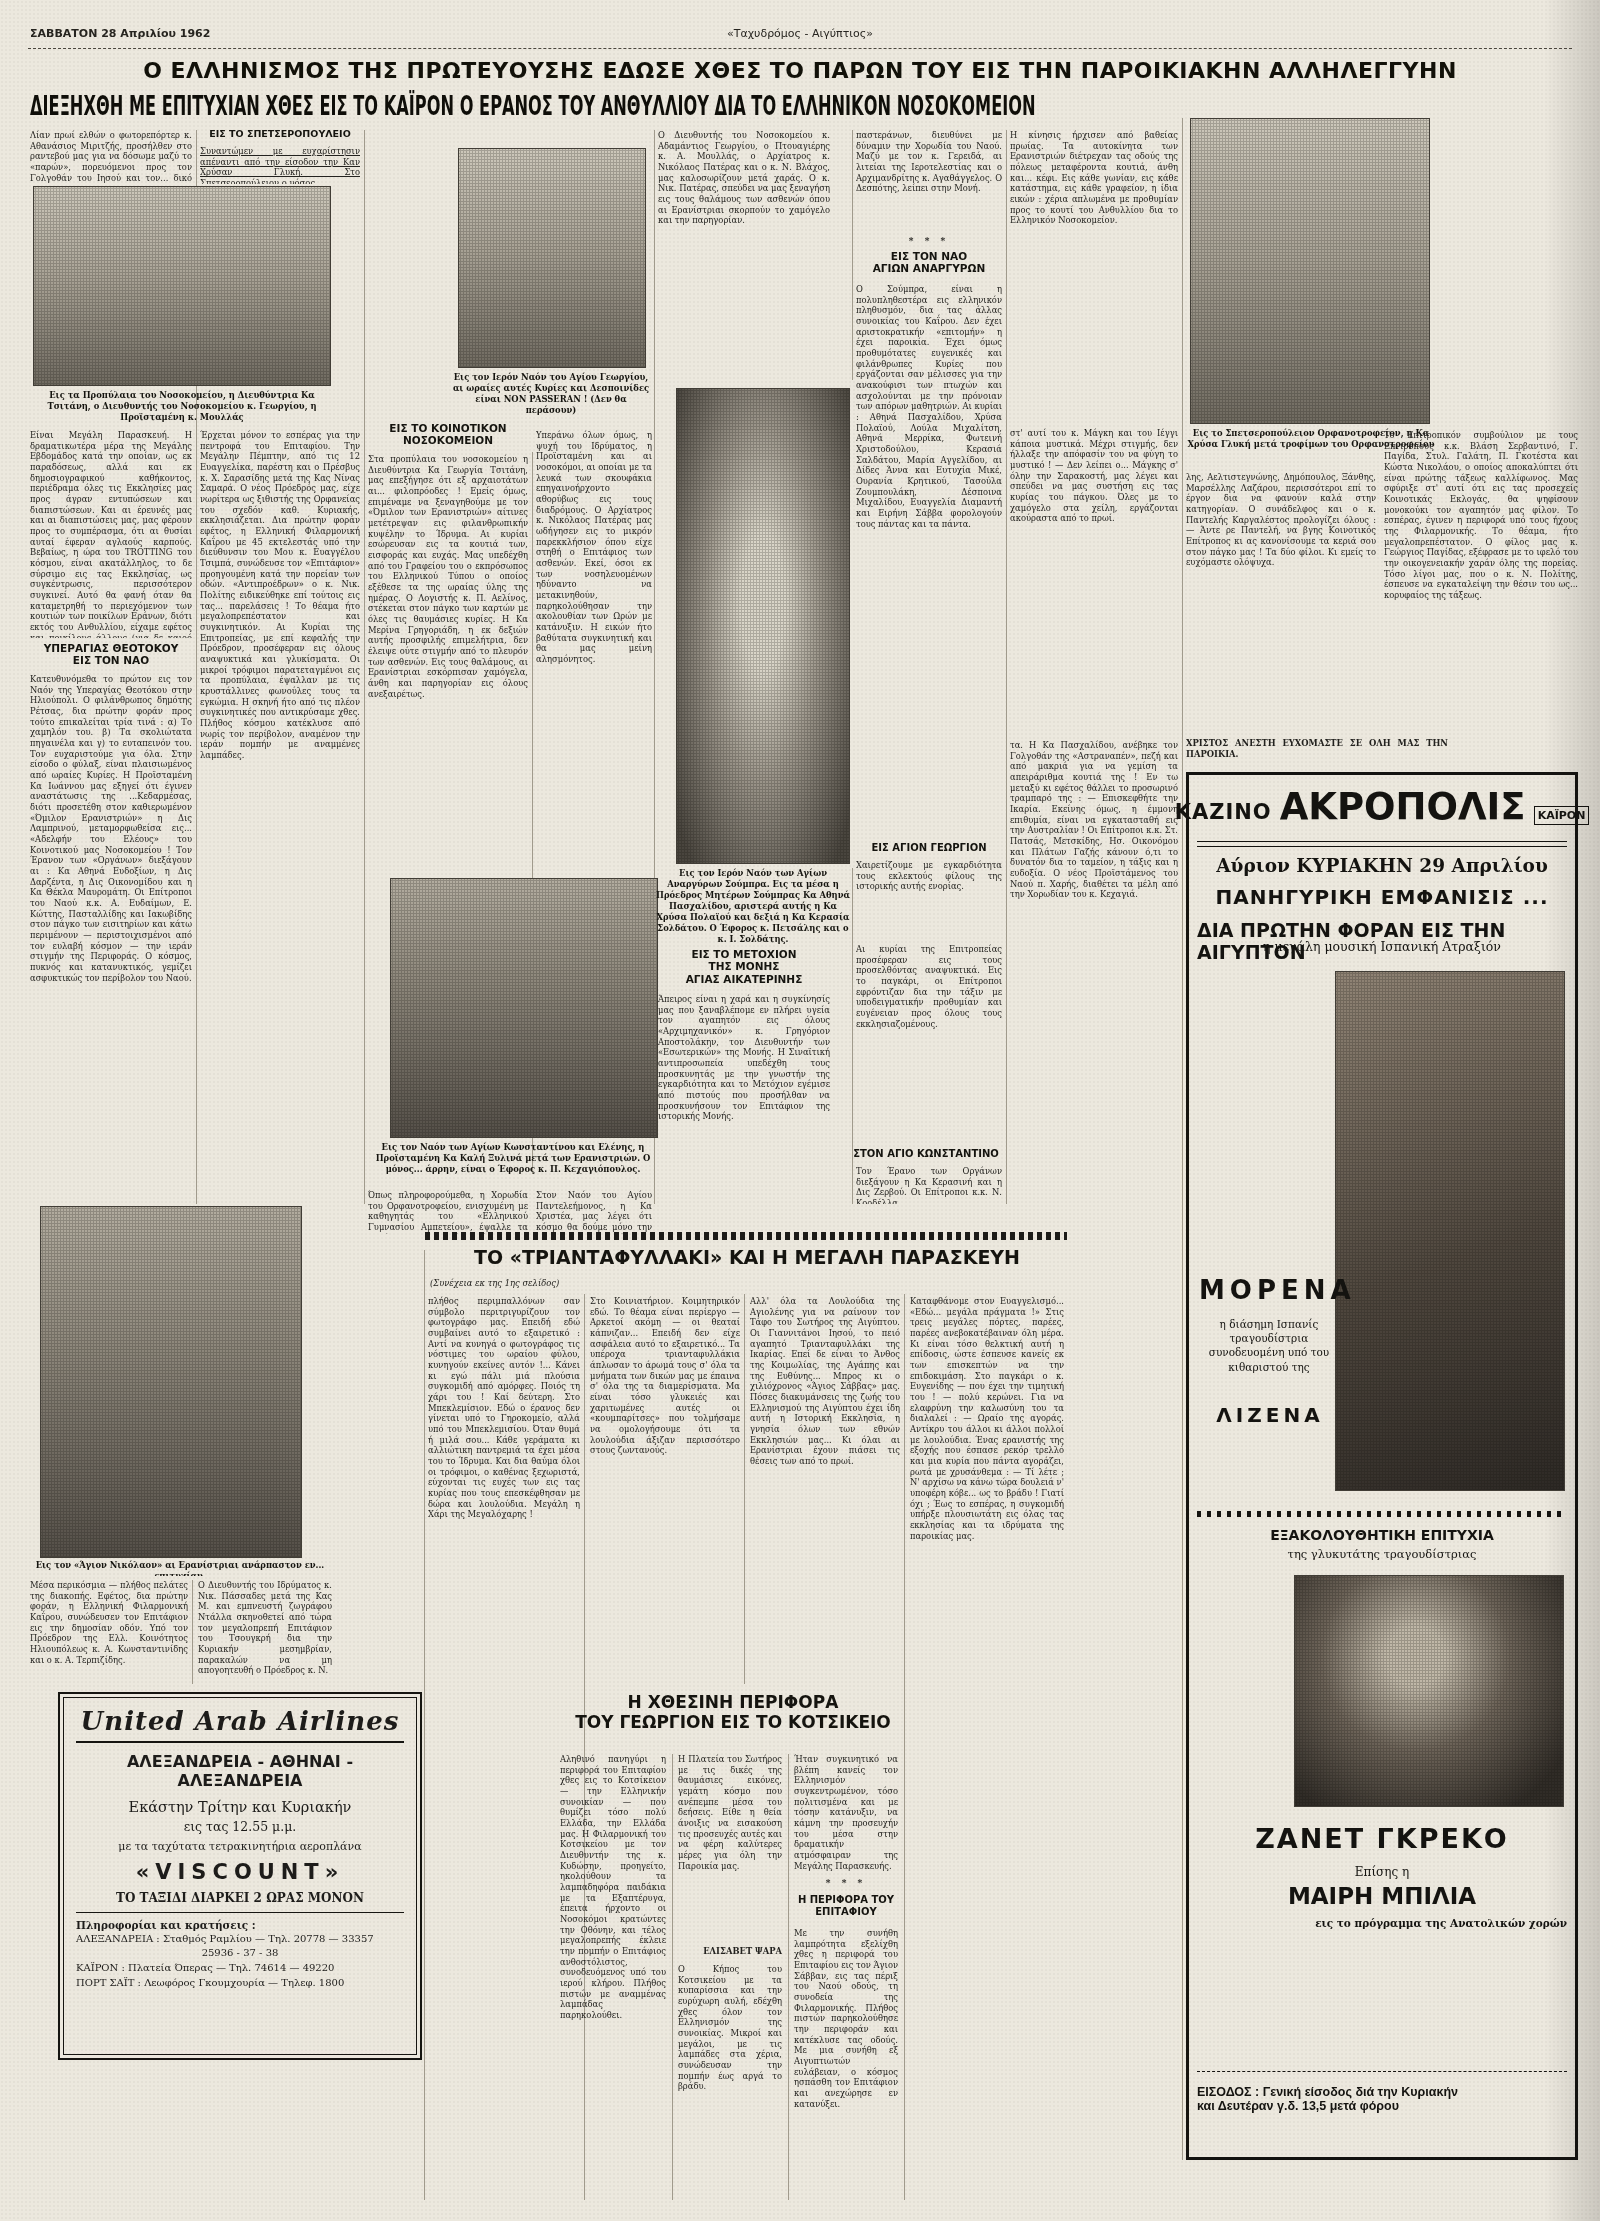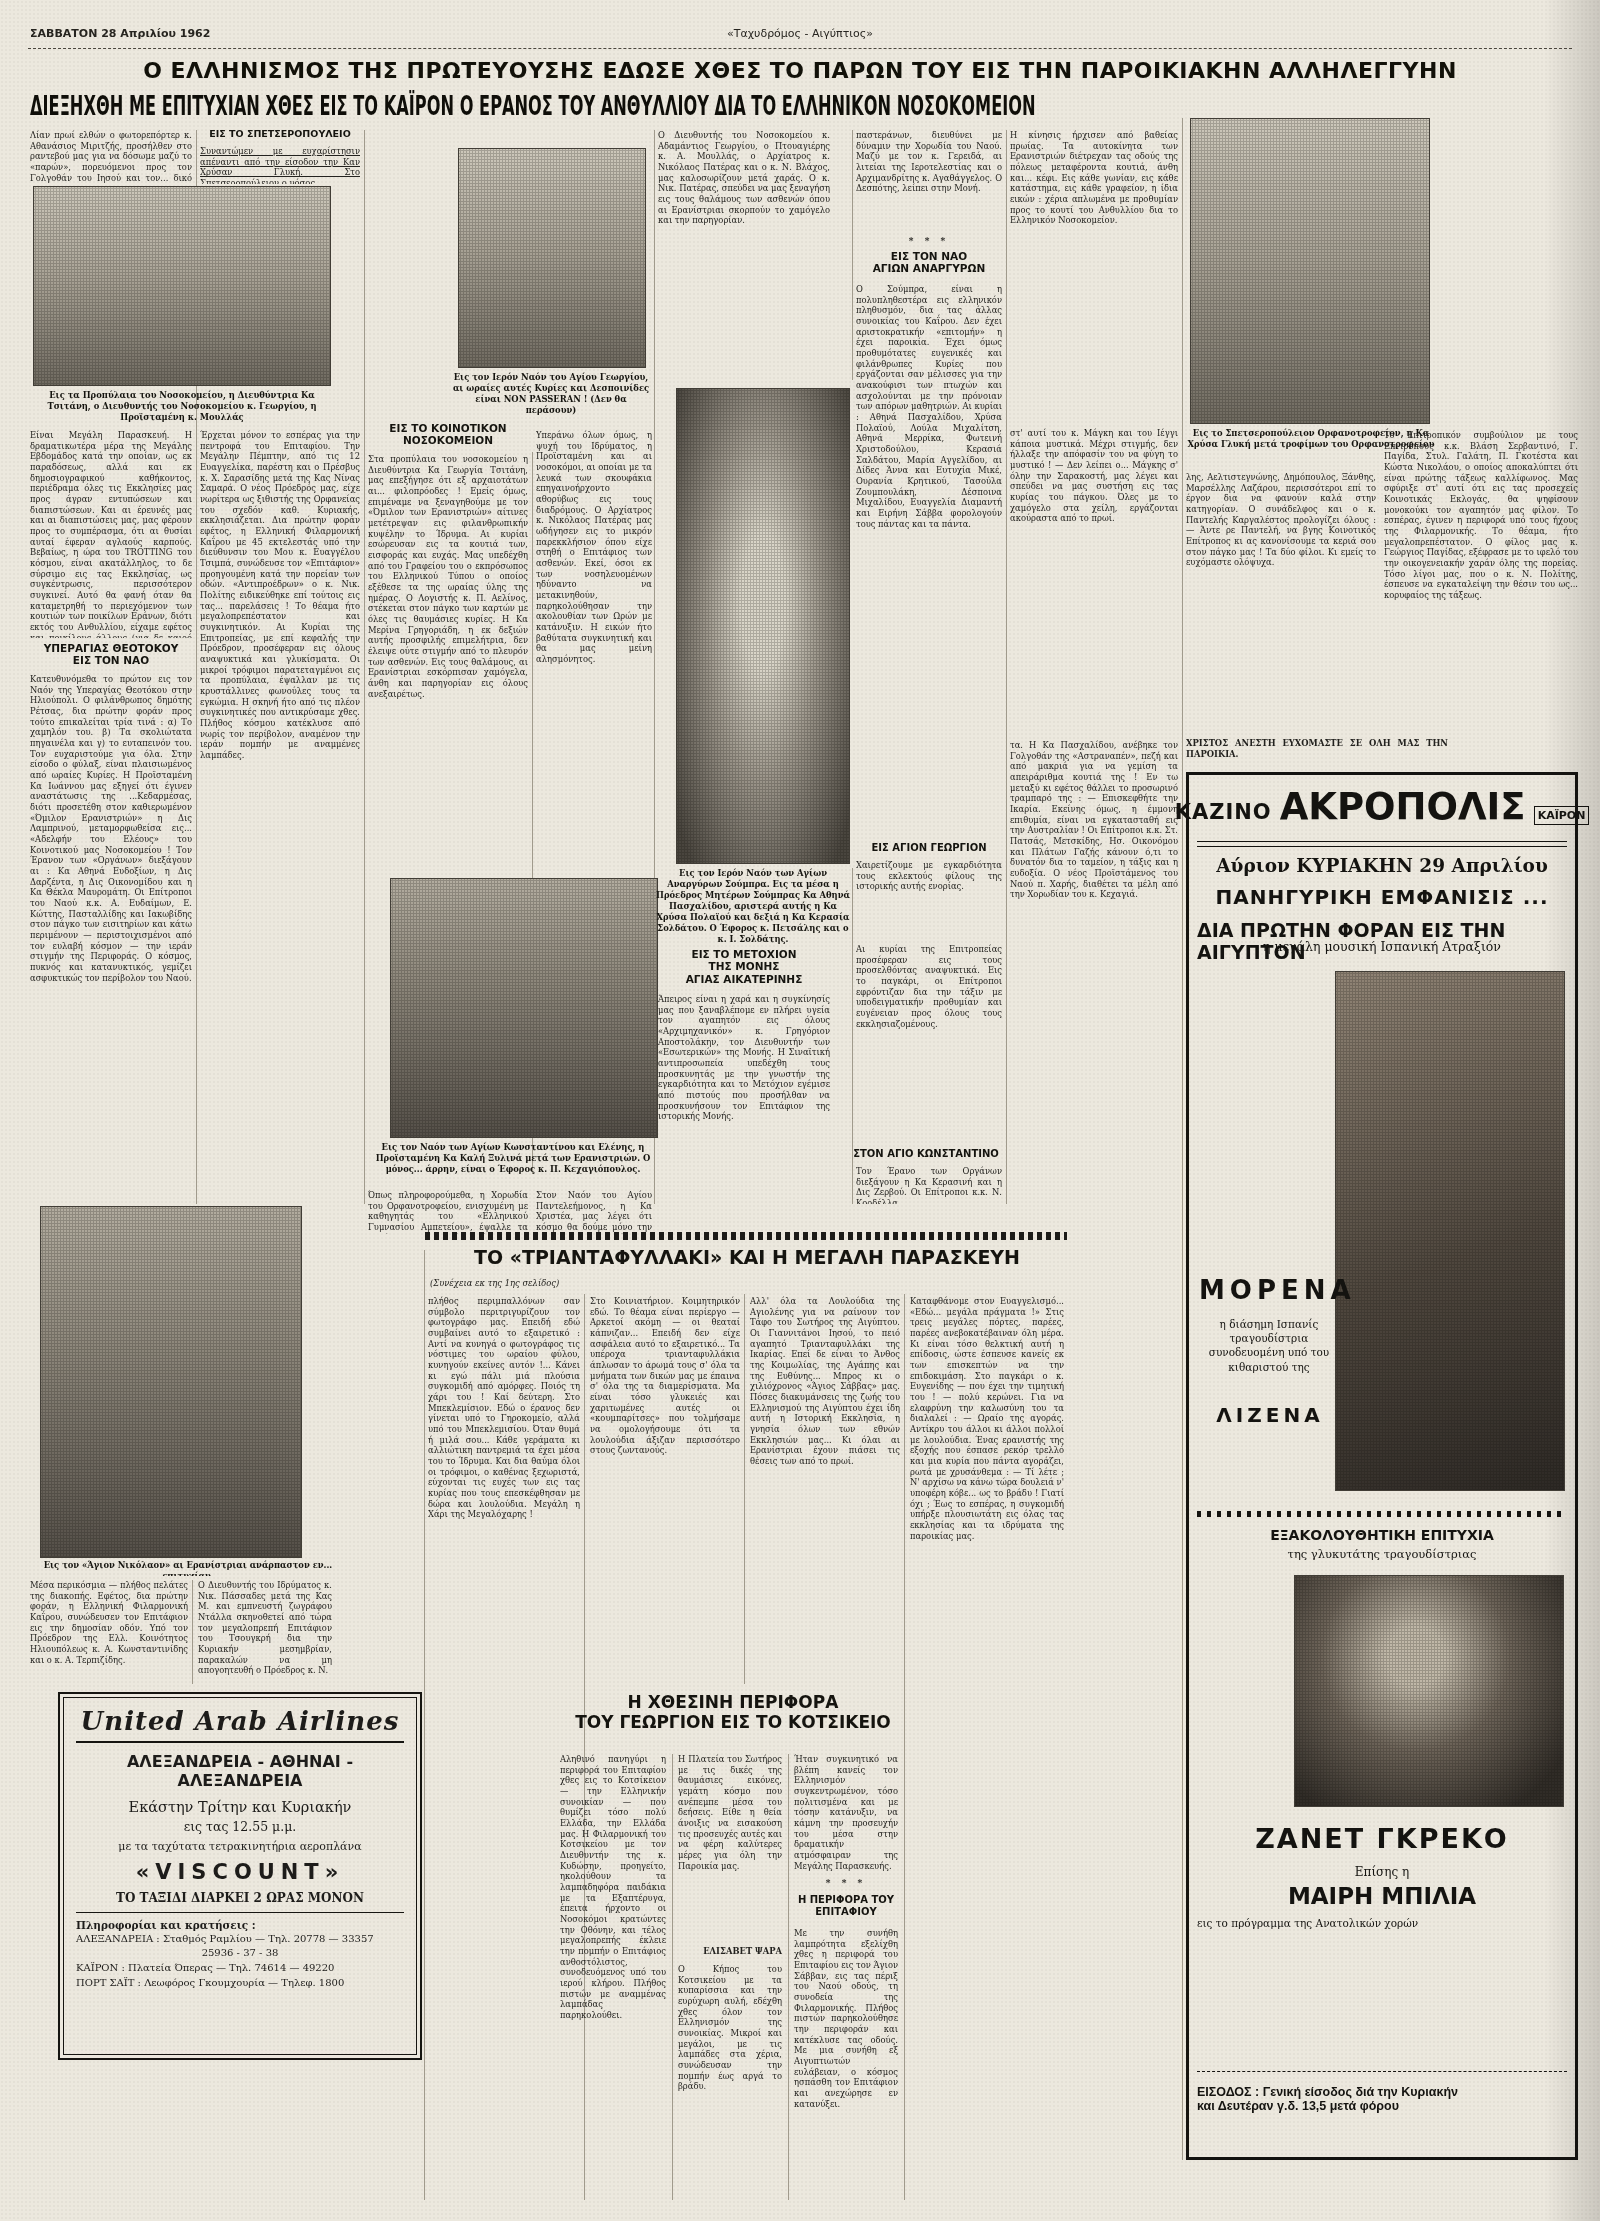--- a/index.html
+++ b/index.html
@@ -109,21 +109,21 @@
   <div class="t" style="left:1010px;top:428px;width:168px;height:306px;">στ' αυτί του κ. Μάγκη και του Ιέγγι κάποια μυστικά. Μέχρι στιγμής, δεν ήλλαξε την απόφασίν του να φύγη το μυστικό !   — Δεν λείπει ο... Μάγκης σ' όλην την Σαρακοστή, μας λέγει και σπεύδει να μας συστήση εις τας κυρίας του πάγκου. Όλες με το χαμόγελο στα χείλη, εργάζονται ακούραστα από το πρωί.</div>
   <div class="t" style="left:1010px;top:740px;width:168px;height:464px;">τα. Η Κα Πασχαλίδου, ανέβηκε τον Γολγοθάν της «Αστραναπέν», πεζή και από μακριά για να γεμίση τα απειράριθμα κουτιά της ! Εν τω μεταξύ κι εφέτος θάλλει το προσωρινό τραμπαρό της : — Επισκεφθήτε την Ικαρία. Εκείνης όμως, η έμμονη επιθυμία, είναι να εγκατασταθή εις την Αυστραλίαν ! Οι Επίτροποι κ.κ. Στ. Πατσάς, Μετσκίδης, Ησ. Οικονόμου και Πλάτων Γαζής κάνουν ό,τι το δυνατόν δια το ταμείον, η τάξις και η ευδοξία. Ο νέος Προϊστάμενος του Ναού π. Χαρής, διαθέτει τα μέλη από την Χορωδίαν του κ. Κεχαγιά.</div>
 
   <div class="ph ph-a" style="left:1190px;top:118px;width:240px;height:306px;"></div>
   <div class="cap" style="left:1186px;top:428px;width:250px;height:40px;">Εις το Σπετσεροπούλειον Ορφανοτροφείον, η Κα Χρύσα Γλυκή μετά τροφίμων του Ορφανοτροφείου</div>
   <div class="t" style="left:1186px;top:472px;width:190px;height:262px;">λης, Αελτιστεγνώνης, Δημόπουλος, Ξάνθης, Μαρσέλλης Λαζάρου, περισσότεροι επί το έργον δια να φανούν καλά στην κατηγορίαν. Ο συνάδελφος και ο κ. Παντελής Καργαλέστος προλογίζει όλους : — Άντε ρε Παντελή, να βγης Κοινοτικός Επίτροπος κι ας κανονίσουμε τα κεριά σου στον πάγκο μας ! Τα δύο φίλοι. Κι εμείς το ευχόμαστε ολόψυχα.</div>
   <div class="t" style="left:1384px;top:430px;width:194px;height:300px;">Το Επιτροπικόν συμβούλιον με τους Επιτρόπους κ.κ. Βλάση Σερβαντινό, Γ. Παγίδα, Στυλ. Γαλάτη, Π. Γκοτέστα και Κώστα Νικολάου, ο οποίος αποκαλύπτει ότι είναι πρώτης τάξεως καλλίφωνος. Μας σφύριξε στ' αυτί ότι εις τας προσεχείς Κοινοτικάς Εκλογάς, θα ψηφίσουν μονοκούκι τον αγαπητόν μας φίλον. Το εσπέρας, έγινεν η περιφορά υπό τους ήχους της Φιλαρμονικής. Το θέαμα, ήτο μεγαλοπρεπέστατον. Ο φίλος μας κ. Γεώργιος Παγίδας, εξέφρασε με το ιφελό του την οικογενειακήν χαράν όλης της πορείας. Τόσο λίγοι μας, που ο κ. Ν. Πολίτης, έσπευσε να εγκαταλείψη την θέσιν του ως... κορυφαίος της τάξεως.</div>
   <div class="t" style="left:1186px;top:738px;width:262px;height:30px;font-weight:700;">ΧΡΙΣΤΟΣ ΑΝΕΣΤΗ ΕΥΧΟΜΑΣΤΕ ΣΕ ΟΛΗ ΜΑΣ ΤΗΝ ΠΑΡΟΙΚΙΑ.</div>
 
   <div class="ph ph-b" style="left:40px;top:1206px;width:262px;height:352px;"></div>
-  <div class="cap" style="left:38px;top:1560px;width:300px;height:16px;">Εις τον «Άγιον Νικόλαον» αι Ερανίστριαι ανάρπαστον εν... επιτυχίαν.</div>
+  <div class="cap" style="left:30px;top:1560px;width:300px;height:16px;">Εις τον «Άγιον Νικόλαον» αι Ερανίστριαι ανάρπαστον εν... επιτυχίαν.</div>
   <div class="vr" style="left:192px;top:1580px;height:104px;"></div>
   <div class="t" style="left:30px;top:1580px;width:158px;height:106px;">Μέσα περικόσμια — πλήθος πελάτες της διακοπής. Εφέτος, δια πρώτην φοράν, η Ελληνική Φιλαρμονική Καΐρου, συνώδευσεν τον Επιτάφιον εις την δημοσίαν οδόν. Υπό τον Πρόεδρον της Ελλ. Κοινότητος Ηλιουπόλεως κ. Α. Κωνσταντινίδης και ο κ. Α. Τερπιζίδης.</div>
   <div class="t" style="left:198px;top:1580px;width:134px;height:106px;">Ο Διευθυντής του Ιδρύματος κ. Νικ. Πάσσαδες μετά της Κας Μ. και εμπνευστή ζωγράφου Ντάλλα σκηνοθετεί από τώρα τον μεγαλοπρεπή Επιτάφιον του Τσουγκρή δια την Κυριακήν μεσημβρίαν, παρακαλών να μη απογοητευθή ο Πρόεδρος κ. Ν.</div>
 
   <div class="box-uaa">
     <div style="font-style:italic;font-weight:700;font-size:26px;letter-spacing:1px;">United Arab Airlines</div>
     <div style="border-top:2px solid #161511;margin:5px 0 9px;"></div>
     <div style="font-family:'DejaVu Sans',sans-serif;font-weight:800;font-size:16px;">ΑΛΕΞΑΝΔΡΕΙΑ - ΑΘΗΝΑΙ - ΑΛΕΞΑΝΔΡΕΙΑ</div>
     <div style="font-size:14.5px;margin-top:9px;">Εκάστην Τρίτην και Κυριακήν</div>
     <div style="font-size:12.5px;margin-top:4px;">εις τας 12.55 μ.μ.</div>
@@ -178,19 +178,19 @@
     <div class="cas" style="top:500px;left:10px;width:142px;font-size:26px;font-weight:900;letter-spacing:5px;text-align:center;">ΜΟΡΕΝΑ</div>
     <div class="cas" style="top:542px;left:10px;width:140px;font-size:10.5px;line-height:1.35;text-align:center;font-family:'DejaVu Serif',serif;">η διάσημη Ισπανίς τραγουδίστρια συνοδευομένη υπό του κιθαριστού της</div>
     <div class="cas" style="top:628px;left:10px;width:142px;font-size:20px;font-weight:900;letter-spacing:4px;text-align:center;">ΛΙΖΕΝΑ</div>
     <div class="diamonds" style="position:absolute;top:736px;left:8px;right:8px;"></div>
     <div class="cas" style="top:752px;left:8px;right:8px;font-size:14px;font-weight:800;text-align:center;">ΕΞΑΚΟΛΟΥΘΗΤΙΚΗ ΕΠΙΤΥΧΙΑ</div>
     <div class="cas" style="top:772px;left:8px;right:8px;font-size:11.5px;text-align:center;font-family:'DejaVu Serif',serif;">της γλυκυτάτης τραγουδίστριας</div>
     <div class="ph ph-e" style="top:800px;left:105px;width:270px;height:232px;"></div>
     <div class="cas" style="top:1048px;left:8px;right:8px;font-size:27px;font-weight:900;letter-spacing:2px;text-align:center;">ΖΑΝΕΤ ΓΚΡΕΚΟ</div>
     <div class="cas" style="top:1090px;left:8px;right:8px;font-size:12px;text-align:center;font-family:'DejaVu Serif',serif;">Επίσης η</div>
     <div class="cas" style="top:1108px;left:8px;right:8px;font-size:23px;font-weight:800;text-align:center;">ΜΑΙΡΗ ΜΠΙΛΙΑ</div>
-    <div class="cas" style="top:1142px;left:8px;right:8px;font-size:10.5px;text-align:left;font-family:'DejaVu Serif',serif;">εις το πρόγραμμα της Ανατολικών χορών</div>
+    <div class="cas" style="top:1142px;left:8px;right:8px;font-size:10.5px;text-align:right;font-family:'DejaVu Serif',serif;font-weight:bold;">εις το πρόγραμμα της Ανατολικών χορών</div>
     <div class="cas" style="top:1296px;left:8px;right:8px;border-top:1px dashed #141310;"></div>
     <div class="cas" style="top:1310px;left:8px;right:8px;font-size:12.5px;font-weight:700;text-align:left;white-space:pre-line;font-family:Liberation Sans, sans-serif;">ΕΙΣΟΔΟΣ : Γενική είσοδος διά την Κυριακήν
 και Δευτέραν γ.δ. 13,5 μετά φόρου</div>
   </div>
 
 </div>
 
 </body></html>

